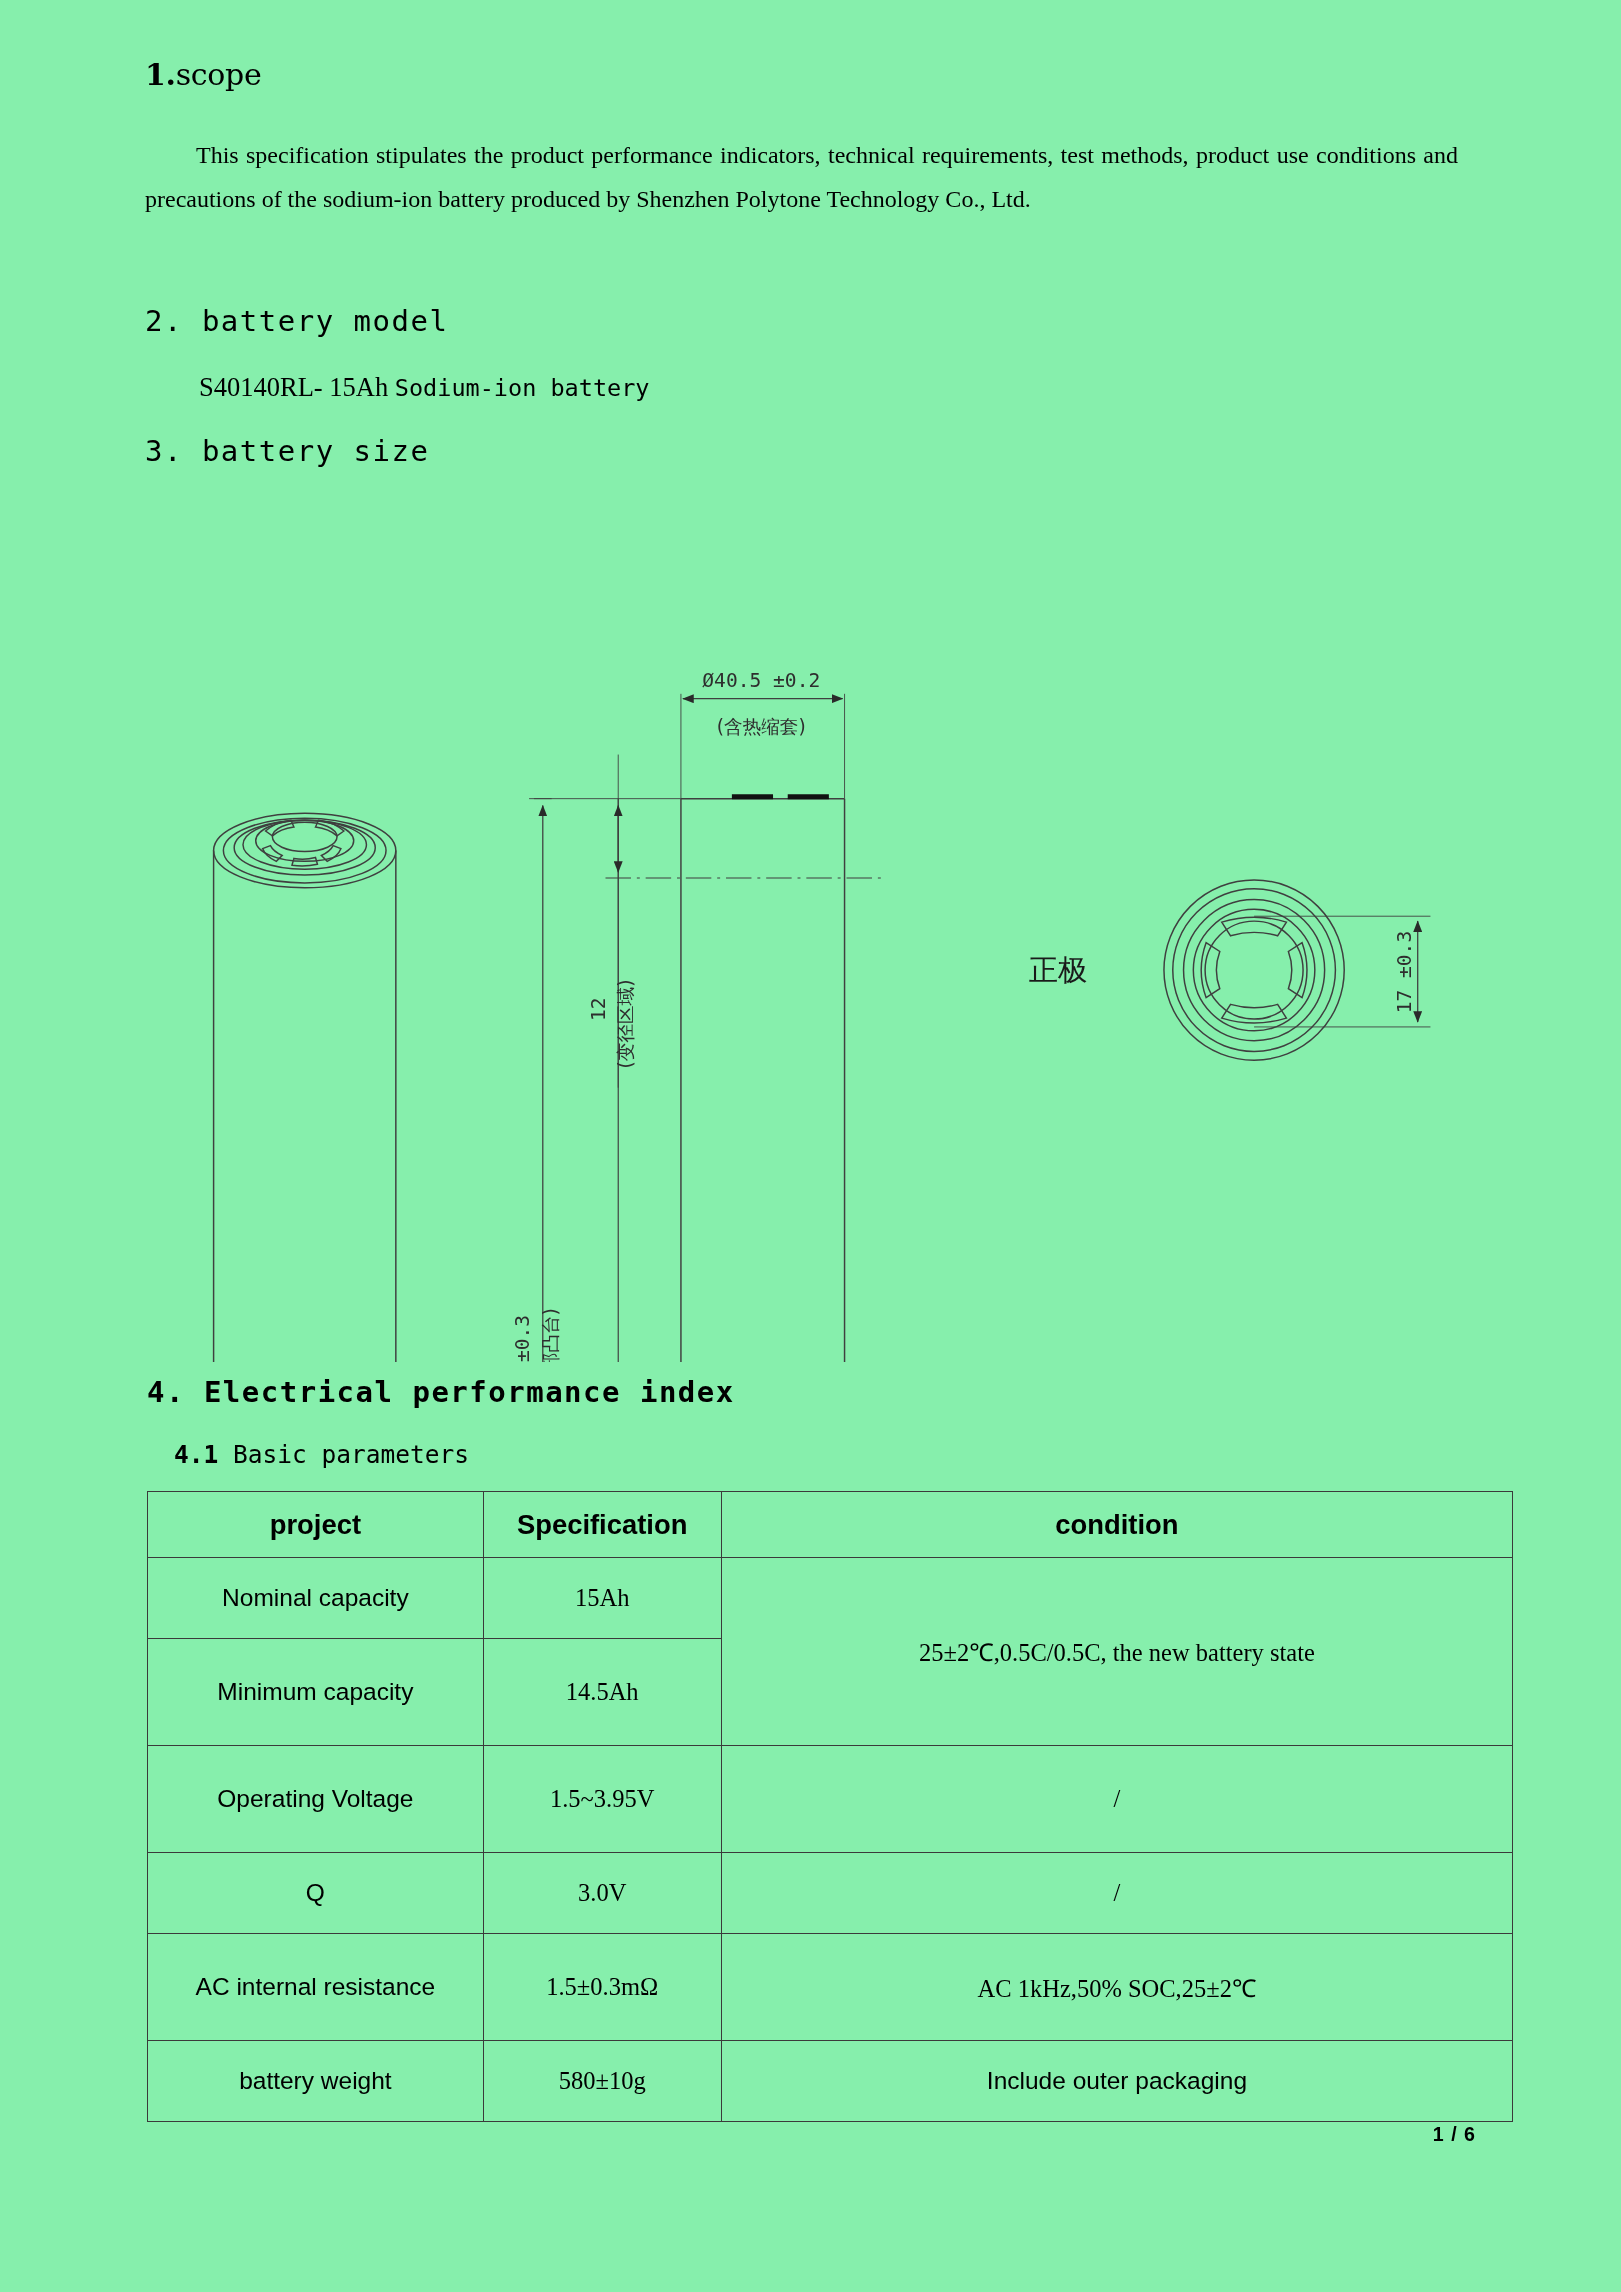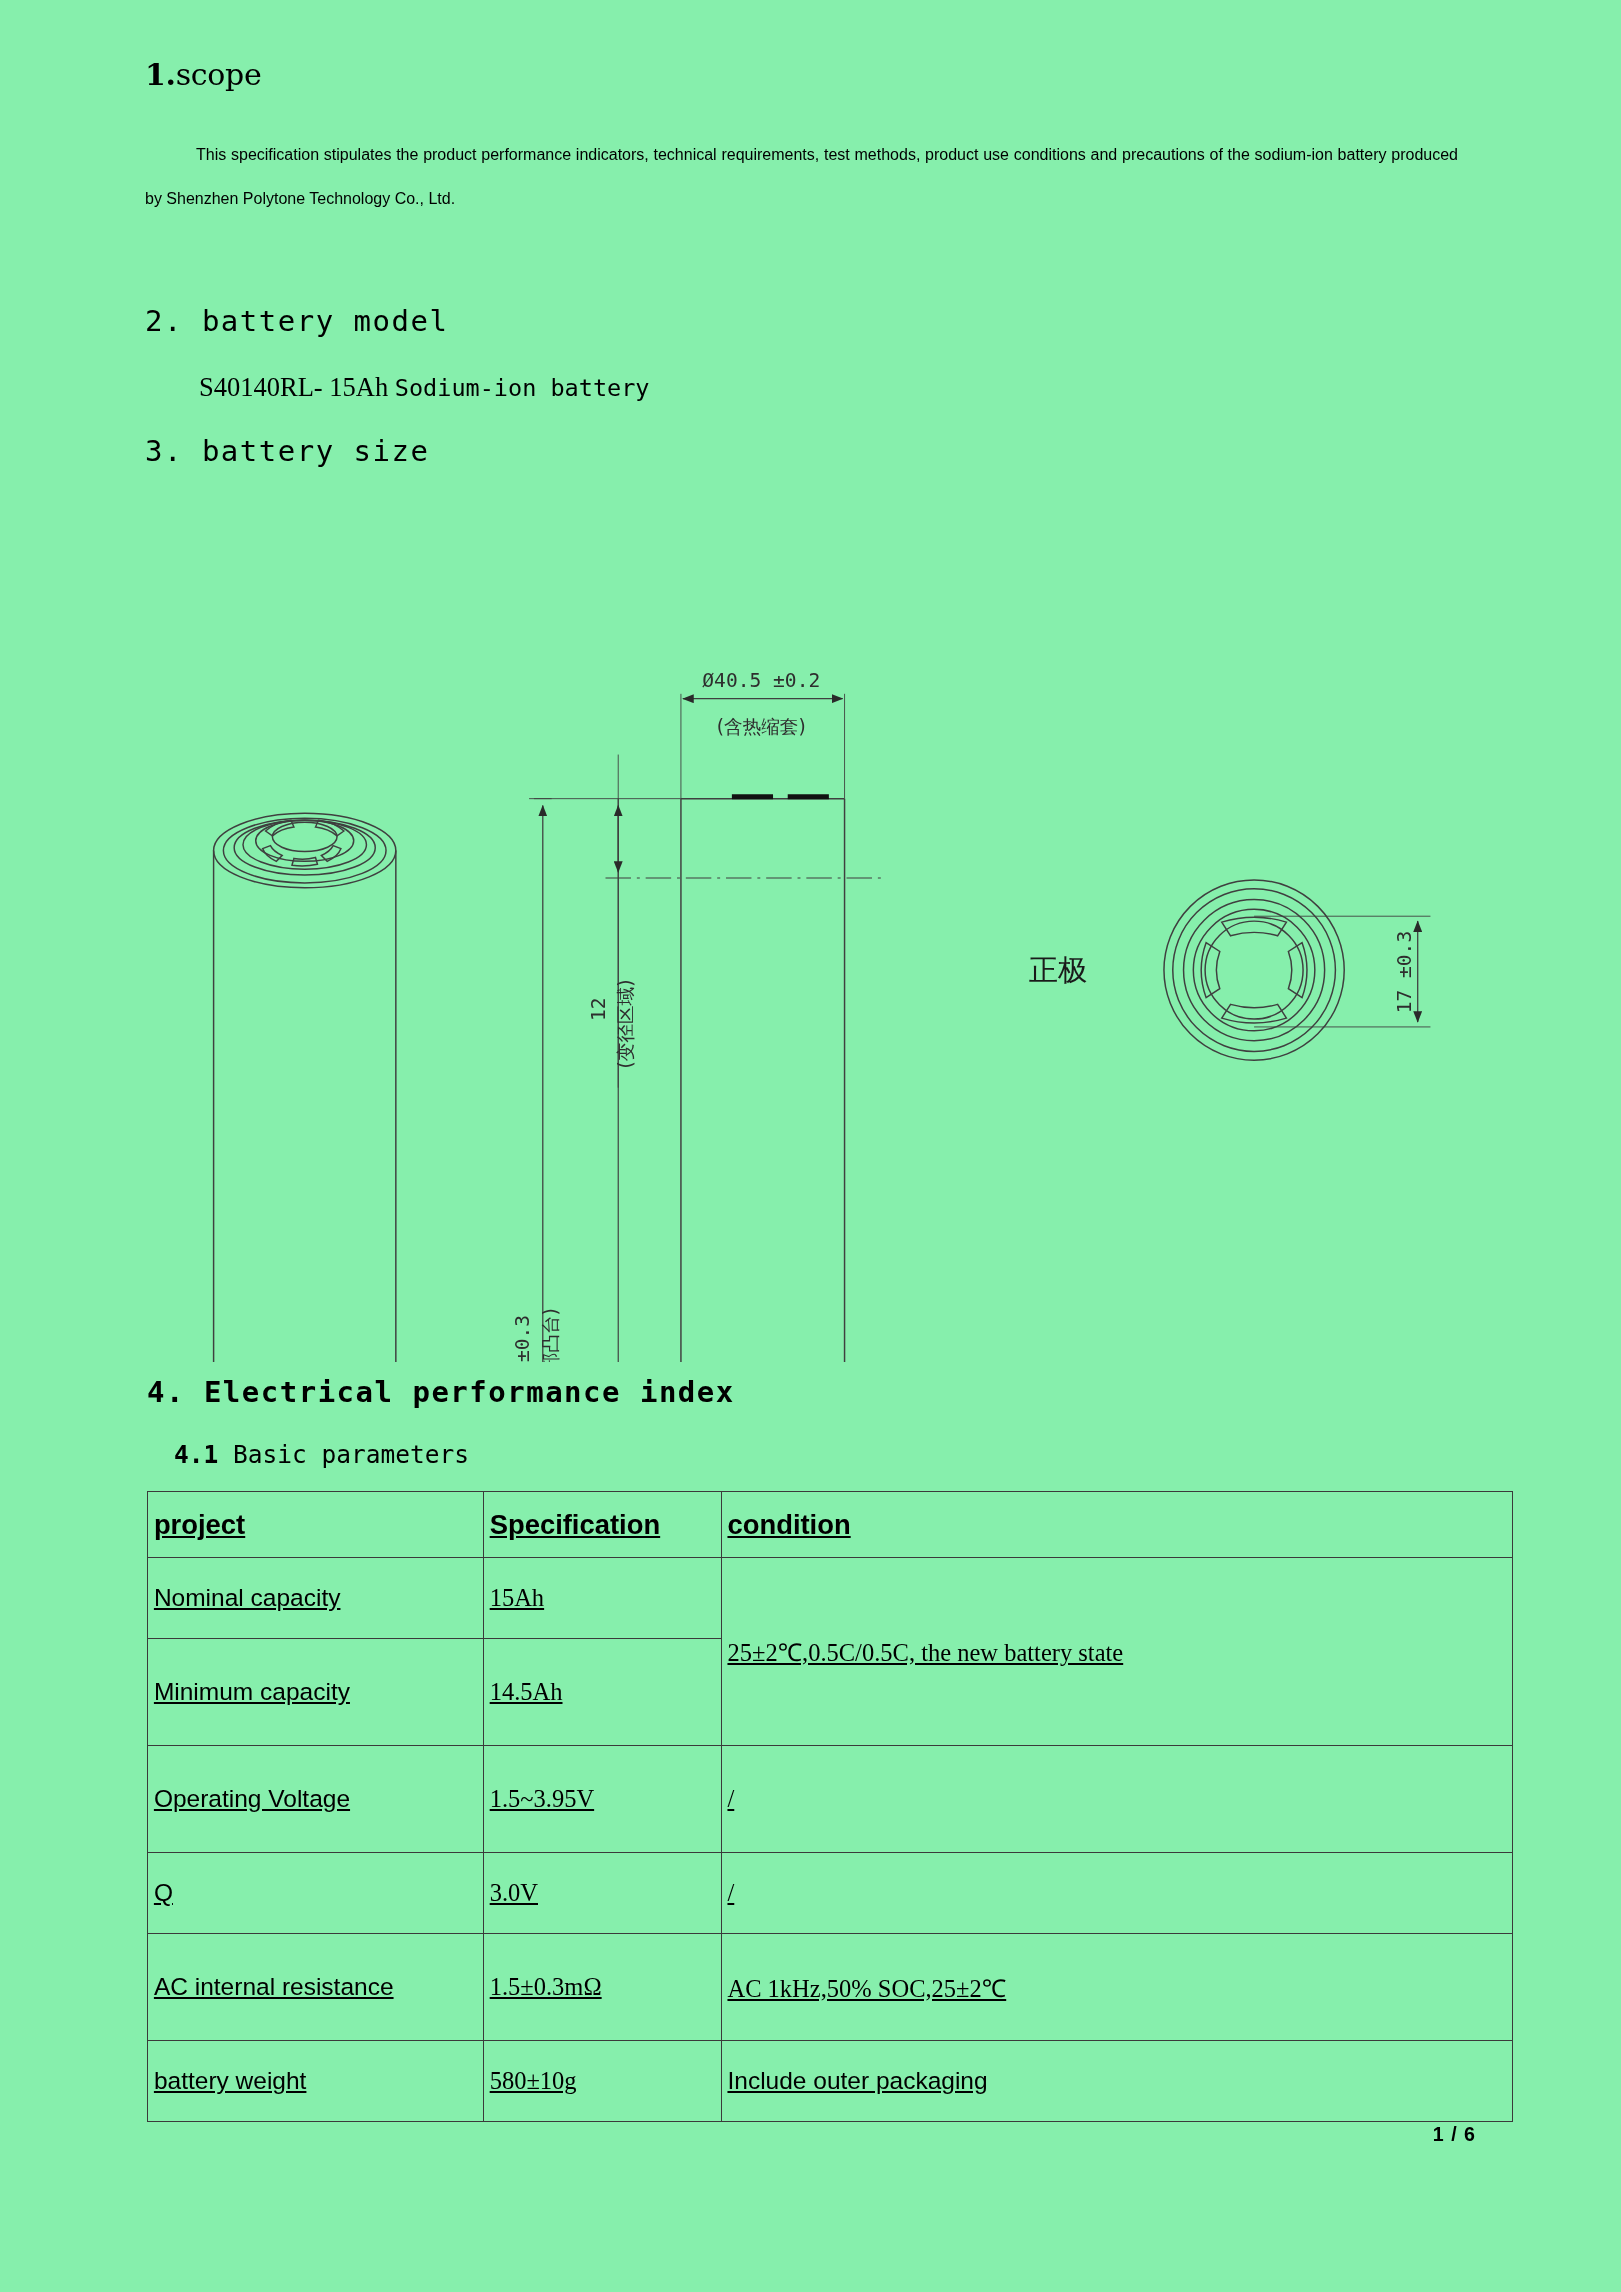--- a/index.html
+++ b/index.html
@@ -36,22 +36,22 @@
     white-space: nowrap;
   }
   .h-scope .num { font-weight: 700; }
   .h-scope .word { font-weight: 400; }
 
   .para {
     position: absolute;
     left: 145px;
     top: 133px;
     width: 1313px;
-    font-family: Liberation Sans, sans-serif;
-    font-size: 16px;
+    font-family: Liberation Serif, serif;
+    font-size: 24px;
     line-height: 44px;
     text-align: justify;
     letter-spacing: 0px;
   }
   .para .indent { display: inline-block; width: 51px; }
 
   .h2 {
     position: absolute;
     left: 145px;
     font-family: "DejaVu Sans Mono", monospace;
@@ -104,25 +104,24 @@
     left: 147px;
     top: 1491px;
     width: 1328px;
     border-collapse: collapse;
     table-layout: fixed;
   }
   .spec-table td, .spec-table th {
     border: 1.6px solid #3a3a3a;
     font-family: "Liberation Sans", sans-serif;
     font-size: 24.5px;
-    text-align: left;
+    text-align: center;
     vertical-align: middle;
     padding: 0 5.9px;
     font-weight: 400;
-    text-decoration: underline;
   }
   .spec-table th {
     font-weight: 700;
     font-size: 27.4px;
     height: 65px;
   }
   .col-project { width: 323px; }
   .col-spec    { width: 225px; }
   .col-cond    { width: 779px; }
 

